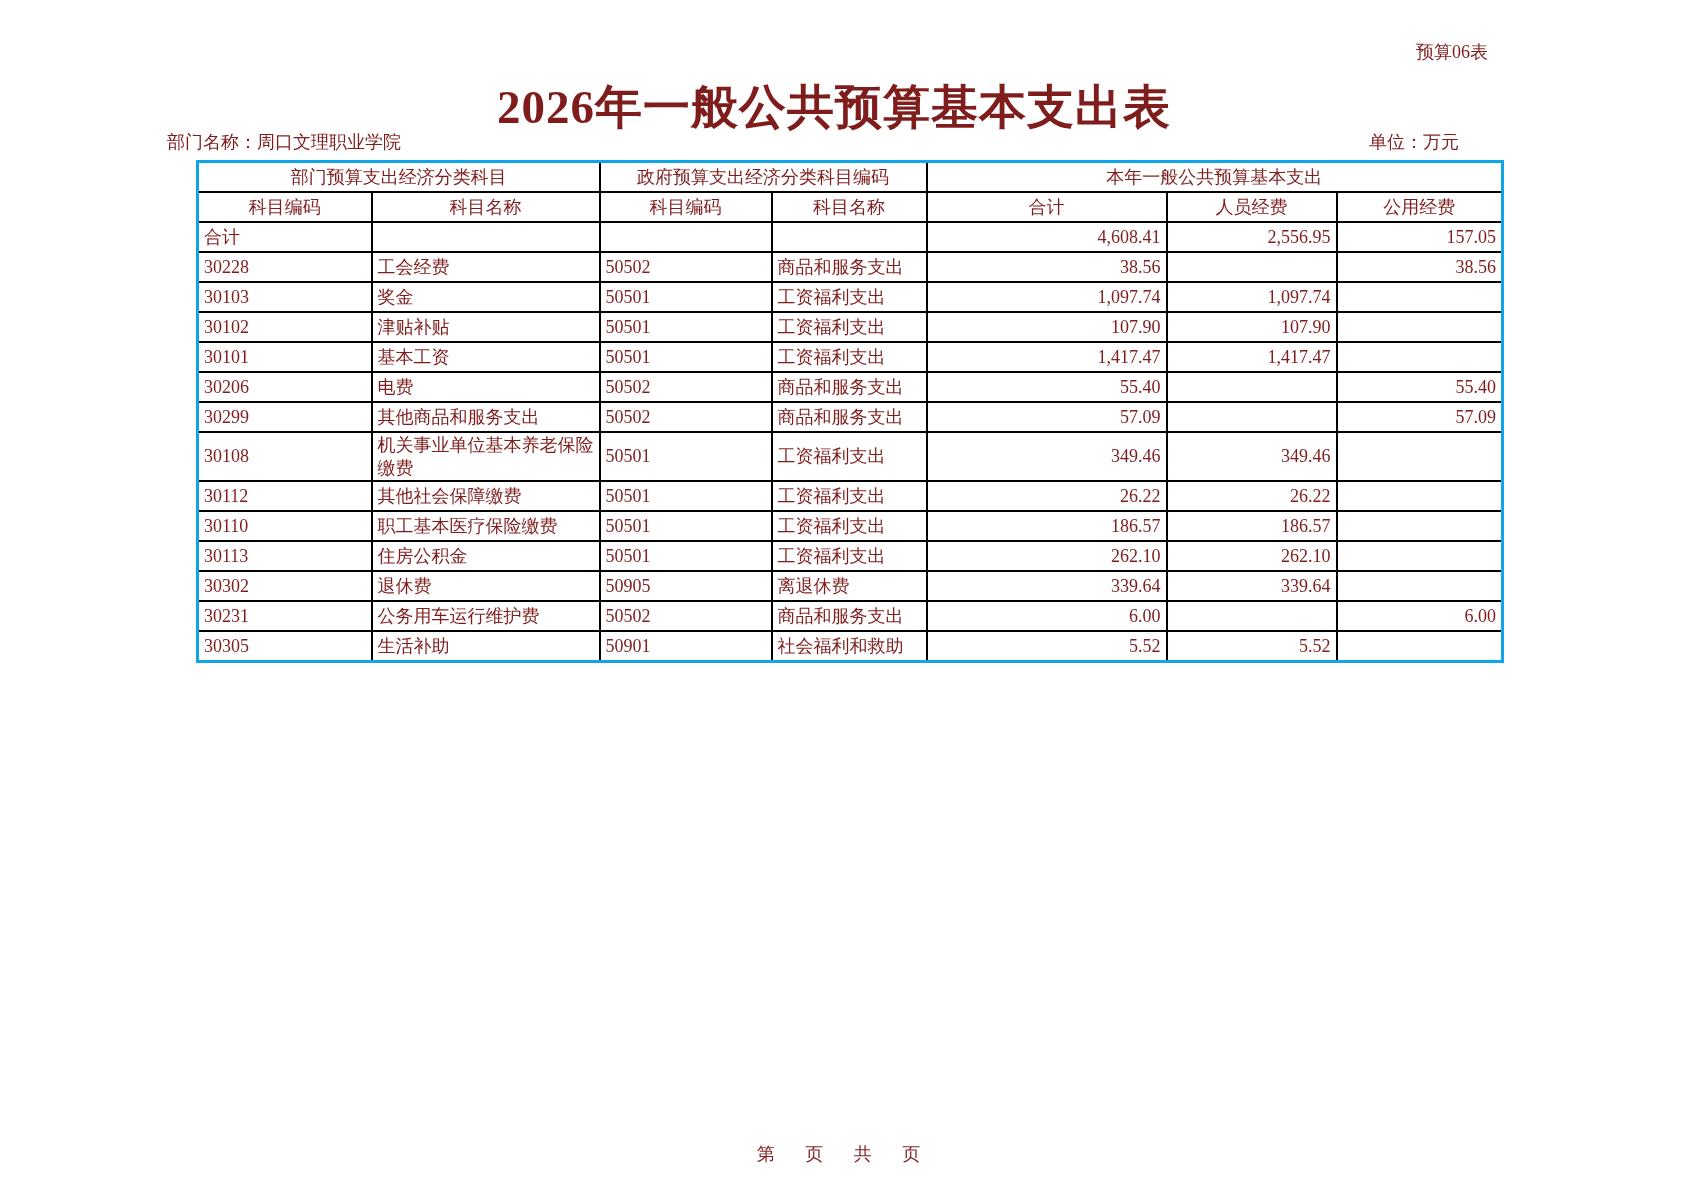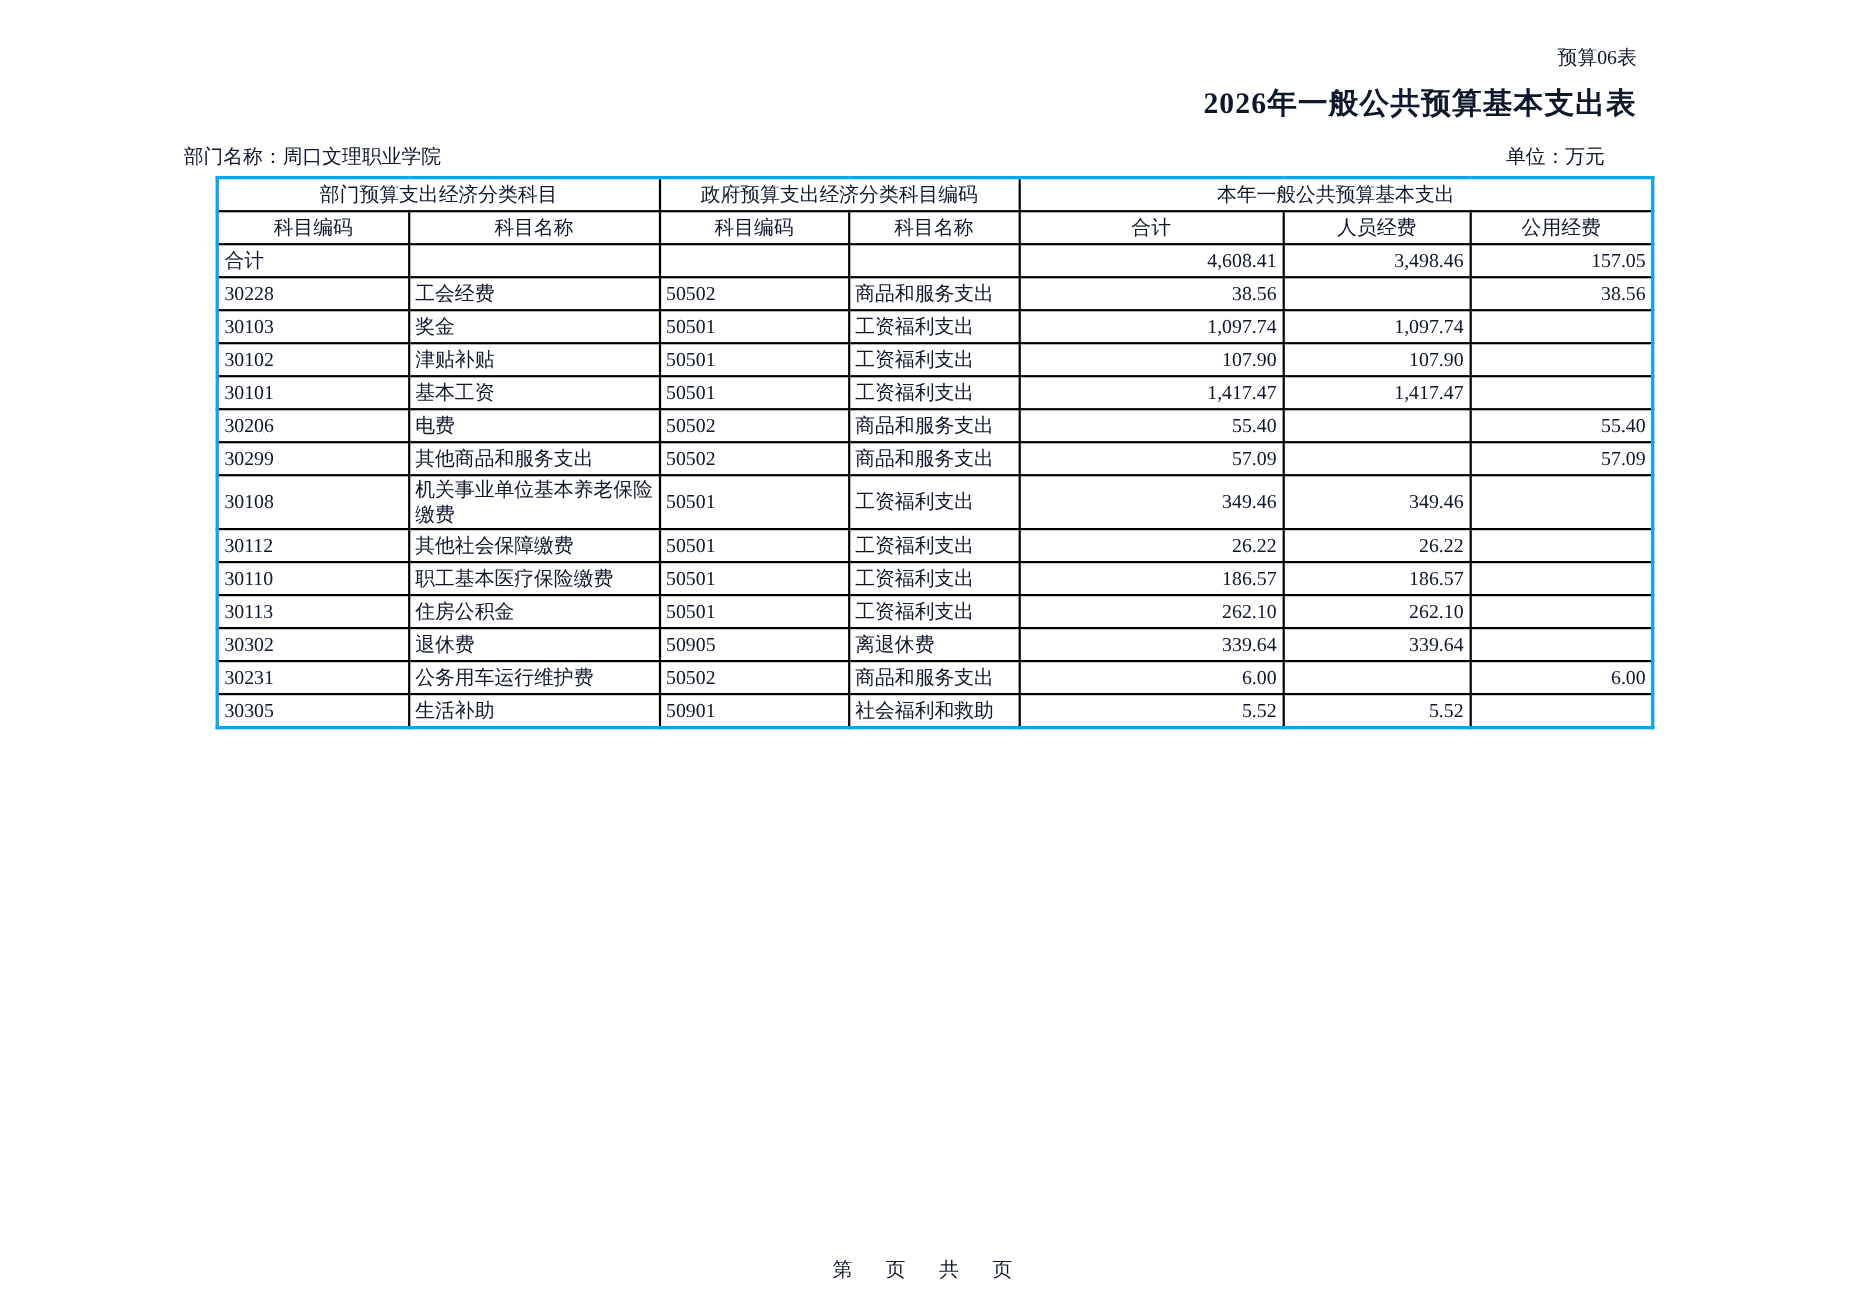--- a/index.html
+++ b/index.html
@@ -1,30 +1,30 @@
 <!DOCTYPE html>
 <html lang="zh"><head>
 <meta charset="utf-8">
 <style>
   html,body{margin:0;padding:0;background:#fff;}
   .sheet{
     position:relative;
     width:1684px;height:1191px;
     background:#ffffff;
     font-family:"Liberation Serif","DejaVu Serif",serif;
-    color:#0f172a;
+    color:#7f1d1d;
   }
   .form-tag{
     position:absolute;top:40px;right:196px;
     font-size:18px;
   }
   .doc-title{
     position:absolute;top:76px;left:180px;width:1308px;
-    text-align:right;
-    font-size:27px;font-weight:bold;
+    text-align:center;
+    font-size:47px;font-weight:bold;
     letter-spacing:1px;
   }
   .meta-row{
     position:absolute;top:130px;left:167px;width:1308px;
     display:flex;justify-content:space-between;align-items:flex-end;
     font-size:18px;
   }
   .meta-unit{margin-right:16px;}
   table.budget{
     position:absolute;top:160px;left:196px;
@@ -95,21 +95,21 @@
         <th>公用经费</th>
       </tr>
     </thead>
     <tbody id="budget-rows">
         <tr>
           <td class="code">合计</td>
           <td class="name"></td>
           <td class="code"></td>
           <td class="name"></td>
           <td class="num">4,608.41</td>
-          <td class="num">3,498.46</td>
+          <td class="num">2,556.95</td>
           <td class="num">157.05</td>
         </tr>
         <tr>
           <td class="code">30228</td>
           <td class="name">工会经费</td>
           <td class="code">50502</td>
           <td class="name">商品和服务支出</td>
           <td class="num">38.56</td>
           <td class="num"></td>
           <td class="num">38.56</td>

